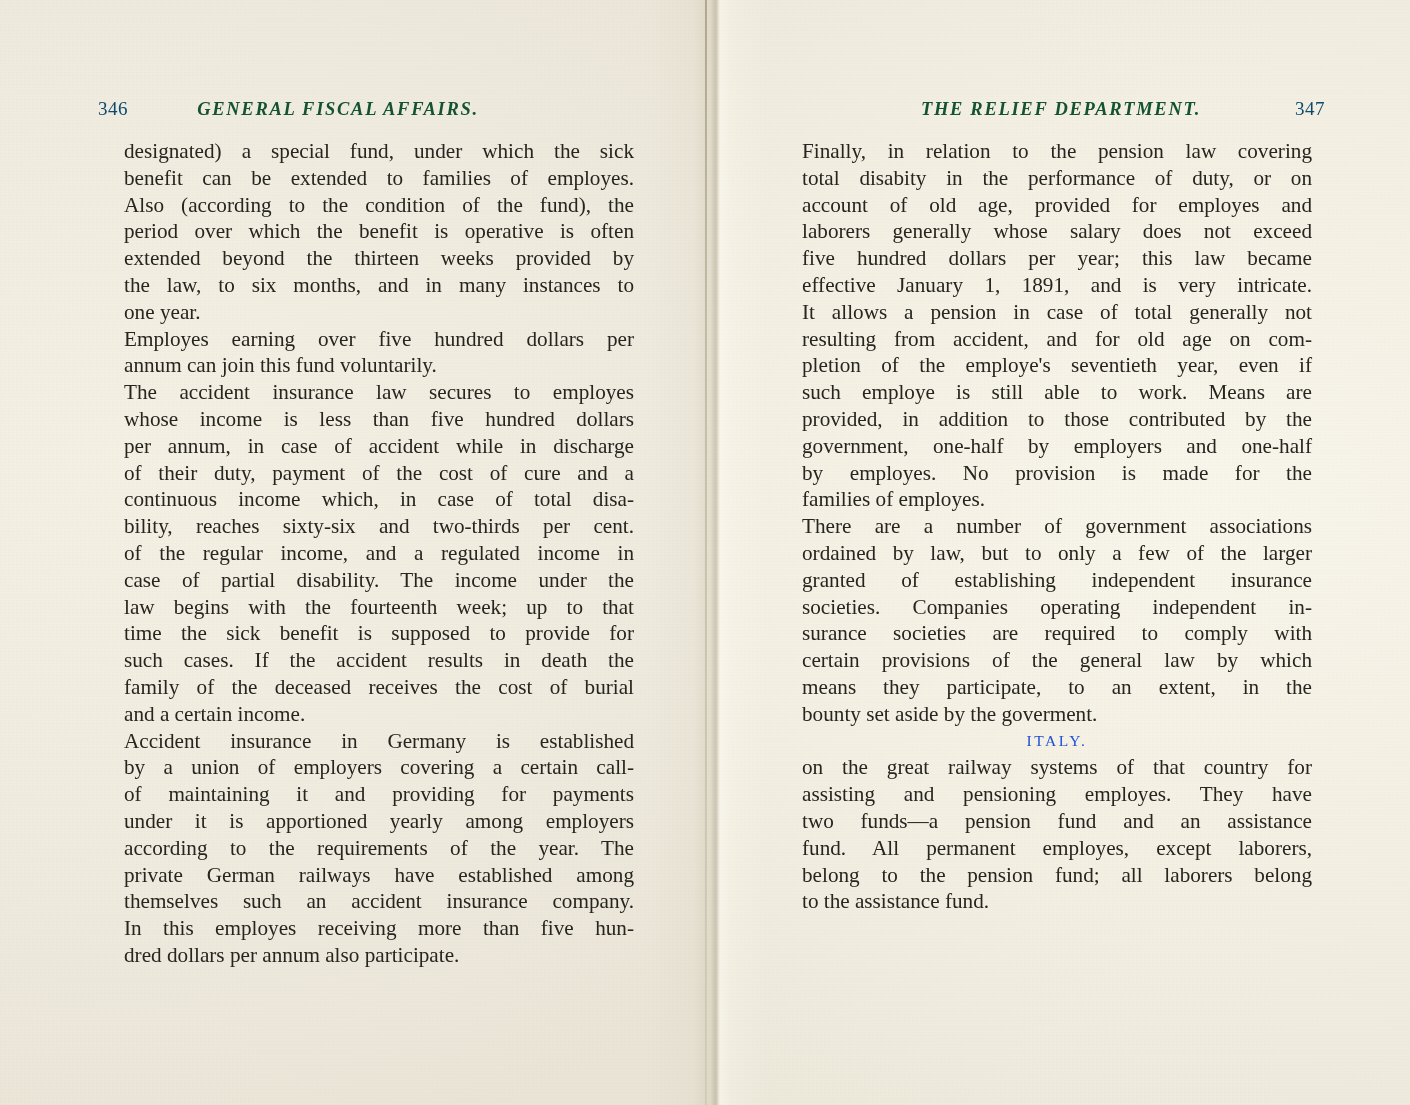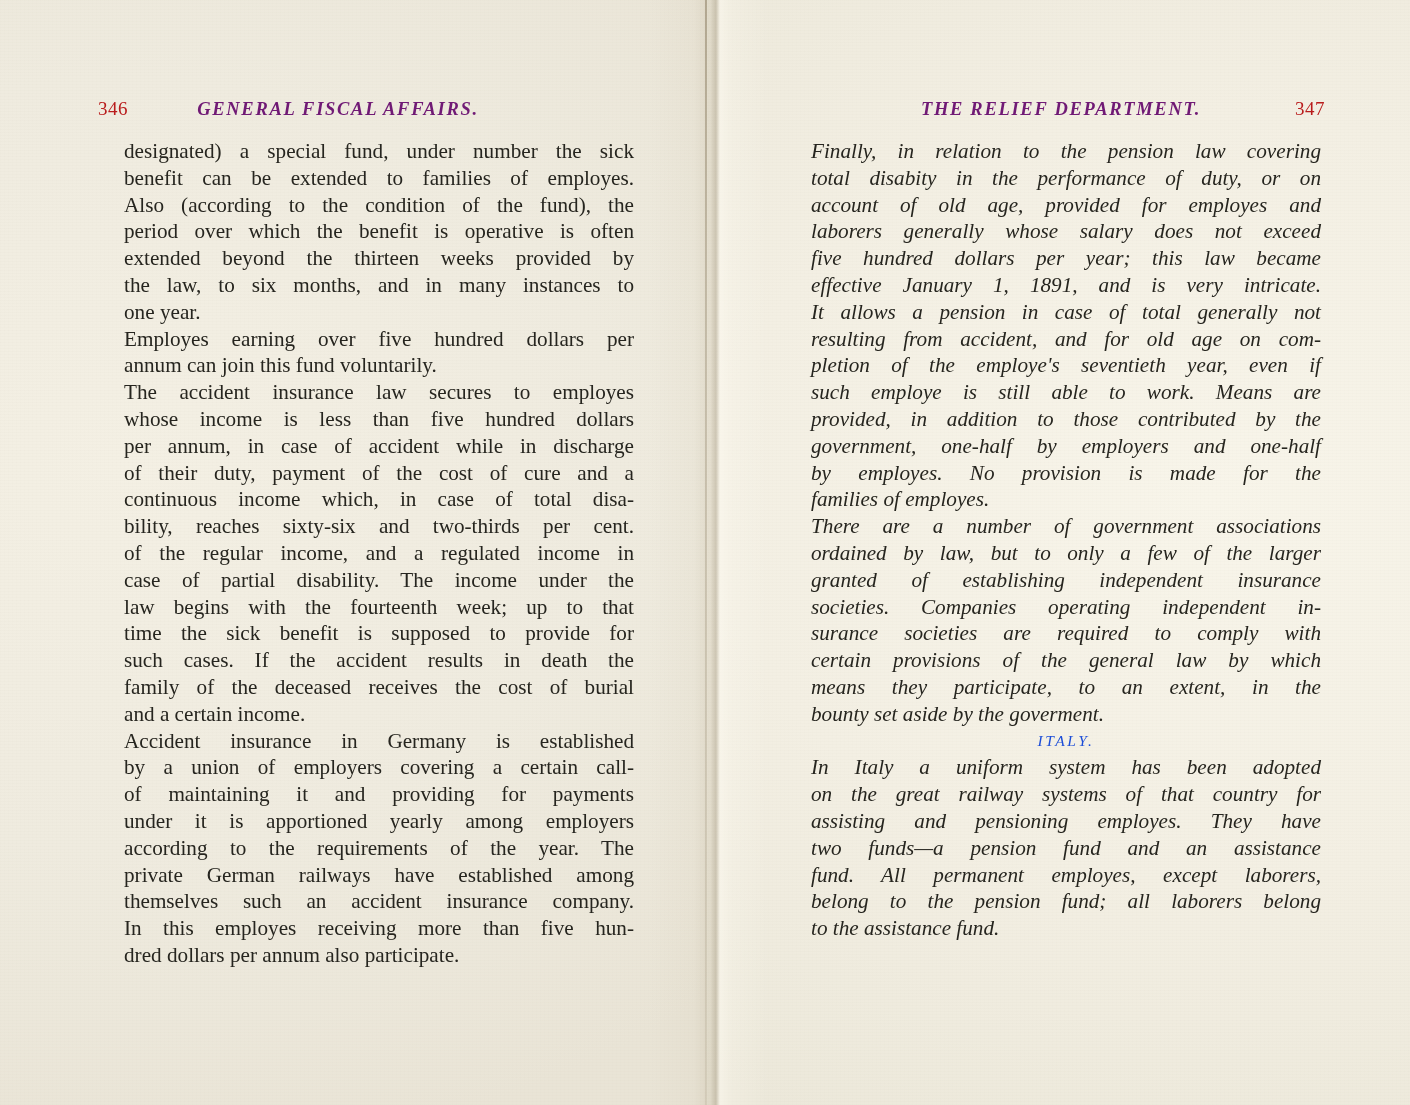--- a/index.html
+++ b/index.html
@@ -96,49 +96,49 @@
     font-size: 19px;
     color: #22221e;
   }
   .page-left  .running-head { left: 98px; width: 540px; }
   .page-right .running-head { left: 79px;  width: 540px; }
 
   .folio {
     font-style: normal;
     font-size: 19px;
     letter-spacing: .5px;
-    color: #b91c1c;
+    color: #0c4a6e;
     font-family: "Liberation Serif", "DejaVu Serif", serif;
   }
   .head-title {
     flex: 1;
     text-align: center;
     font-style: italic;
     font-weight: 700;
     font-size: 18.5px;
     letter-spacing: 1.7px;
-    color: #701a75;
+    color: #14532d;
   }
   .page-left .head-title  { padding-right: 90px; }
   .page-right .head-title { padding-left: 42px; }
 
   .column {
     position: absolute;
     top: 138px;
     width: 536px;
     color: #26251f;
     font-size: 21.2px;
     line-height: 26.8px;
     text-align: justify;
     text-justify: inter-word;
     -webkit-hyphens: none;
     hyphens: none;
   }
   .page-left  .column { left: 98px; }
-  .page-right .column { left: 79px; font-style: italic; }
+  .page-right .column { left: 70px; }
 
   .column p {
     margin: 0;
     text-indent: 26px;
   }
 
   .section-head {
     margin: 30px 0 14px 0;
     text-align: center;
     text-indent: 0;
@@ -176,21 +176,21 @@
   <div class="page page-left">
 
     <div class="running-head">
       <span class="folio">346</span>
       <span class="head-title">GENERAL FISCAL AFFAIRS.</span>
     </div>
 
     <div class="column">
 
       <p>
-        <span class="ln">designated) a special fund, under number the sick</span>
+        <span class="ln">designated) a special fund, under which the sick</span>
         <span class="ln">benefit can be extended to families of employes.</span>
         <span class="ln">Also (according to the condition of the fund), the</span>
         <span class="ln">period over which the benefit is operative is often</span>
         <span class="ln">extended beyond the thirteen weeks provided by</span>
         <span class="ln">the law, to six months, and in many instances to</span>
         <span class="ln last">one year.</span>
       </p>
 
       <p>
         <span class="ln ind">Employes earning over five hundred dollars per</span>
@@ -261,21 +261,20 @@
         <span class="ln">societies.  Companies operating independent in-</span>
         <span class="ln">surance societies are required to comply with</span>
         <span class="ln">certain provisions of the general law by which</span>
         <span class="ln">means they participate, to an extent, in the</span>
         <span class="ln last">bounty set aside by the goverment.</span>
       </p>
 
       <p class="section-head">ITALY.</p>
 
       <p>
-        <span class="ln ind">In Italy a uniform system has been adopted</span>
         <span class="ln">on the great railway systems of that country for</span>
         <span class="ln">assisting and pensioning employes.  They have</span>
         <span class="ln">two funds—a pension fund and an assistance</span>
         <span class="ln">fund.  All permanent employes, except laborers,</span>
         <span class="ln">belong to the pension fund; all laborers belong</span>
         <span class="ln last">to the assistance fund.</span>
       </p>
 
     </div>
   </div>

